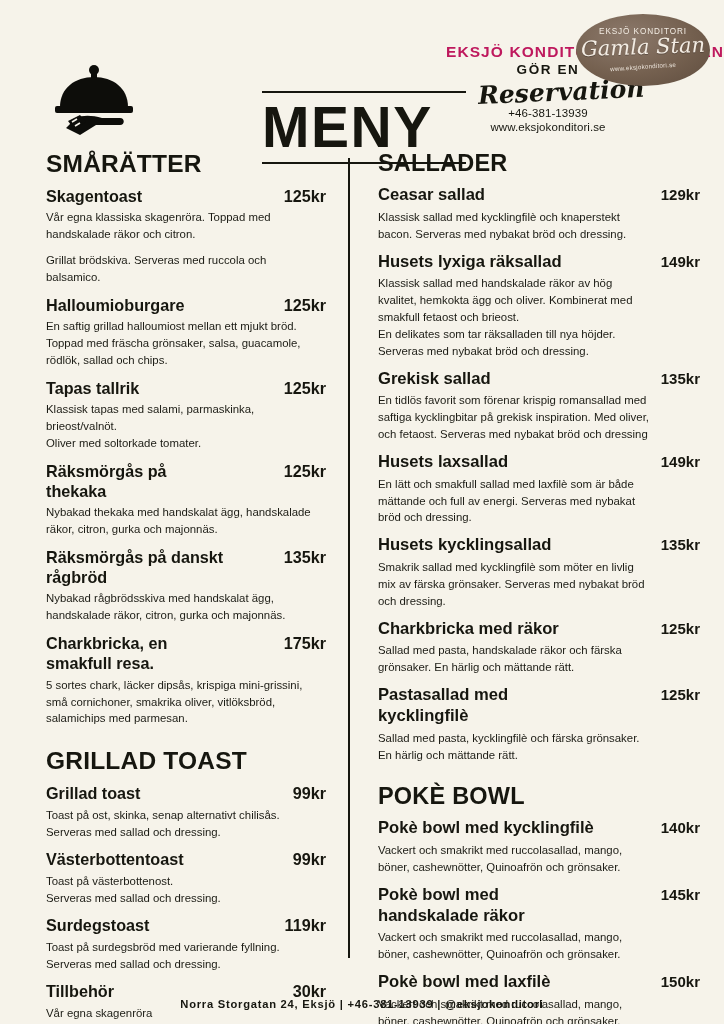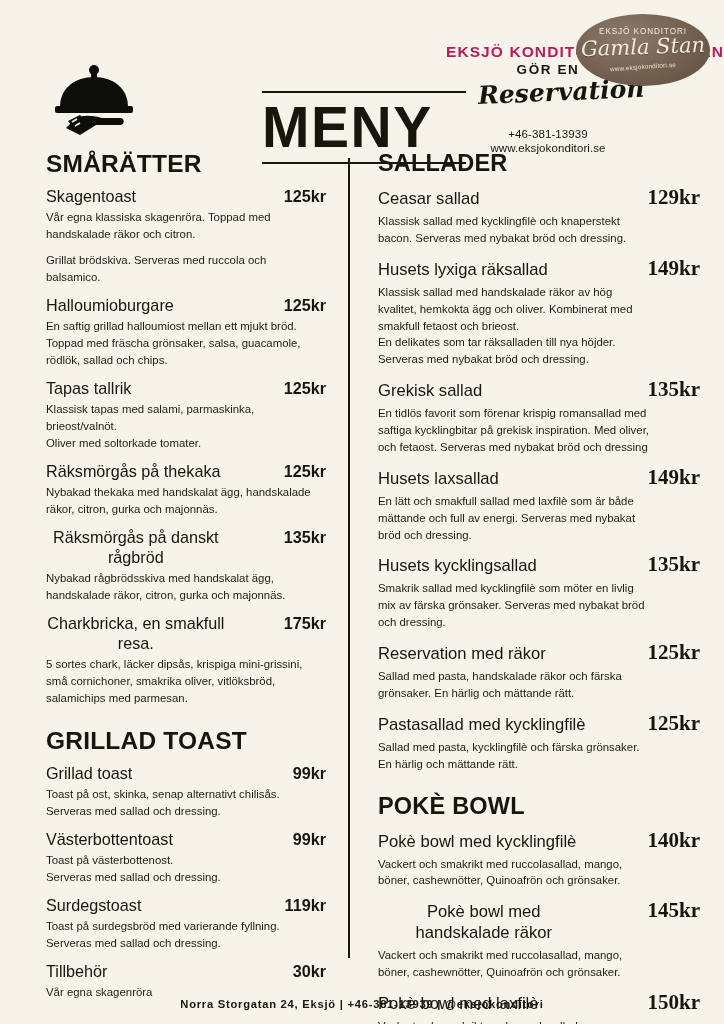--- a/index.html
+++ b/index.html
@@ -75,21 +75,21 @@
     font-family: "DejaVu Serif", serif;
     font-style: italic;
     font-size: 25px;
     font-weight: 700;
     line-height: 1.1;
     margin-top: 2px;
     transform: rotate(-2.5deg);
   }
   .contact-line {
     font-size: 11.5px;
-    margin-top: 21px;
+    margin-top: 0;
     letter-spacing: 0.1px;
   }
   .contact-line.second { margin-top: 2px; }
 
   .logo-badge {
     position: absolute;
     left: 576px;
     top: 14px;
     width: 134px;
     height: 72px;
@@ -160,39 +160,38 @@
 
   .item { margin-bottom: 9px; }
   .item-head {
     display: flex;
     align-items: baseline;
     justify-content: space-between;
     gap: 10px;
   }
   .item-name {
     font-size: 16.2px;
-    font-weight: 400;
+    font-weight: 700;
     line-height: 1.25;
-    text-align: center;
   }
   .item-price {
     font-size: 16.2px;
     font-weight: 700;
     white-space: nowrap;
     margin-left: 48px;
   }
   .item-desc {
     font-size: 11.4px;
     line-height: 1.48;
     margin-top: 3px;
     color: #1b1b14;
     max-width: 268px;
   }
   .col-right .item-name { font-size: 16.6px; }
-  .col-right .item-price { font-size: 21px; font-family: Liberation Serif, serif; }
+  .col-right .item-price { font-size: 15px; }
   .col-right .item-desc { max-width: 272px; }
 
   
   .footer {
     position: absolute;
     left: 0;
     right: 0;
     bottom: 14px;
     text-align: center;
     font-size: 11.2px;
@@ -353,21 +352,21 @@
       </div>
       <div class="item">
         <div class="item-head">
           <div class="item-name">Husets kycklingsallad</div>
           <div class="item-price">135kr</div>
         </div>
         <div class="item-desc">Smakrik sallad med kycklingfilè som möter en livlig mix av färska grönsaker. Serveras med nybakat bröd och dressing.</div>
       </div>
       <div class="item">
         <div class="item-head">
-          <div class="item-name">Reservation  med räkor</div>
+          <div class="item-name">Charkbricka  med räkor</div>
           <div class="item-price">125kr</div>
         </div>
         <div class="item-desc">Sallad med pasta, handskalade räkor och färska grönsaker.  En härlig och mättande rätt.</div>
       </div>
       <div class="item">
         <div class="item-head">
           <div class="item-name">Pastasallad med kycklingfilè</div>
           <div class="item-price">125kr</div>
         </div>
         <div class="item-desc">Sallad med pasta, kycklingfilè och färska grönsaker. En härlig och mättande rätt.</div>

